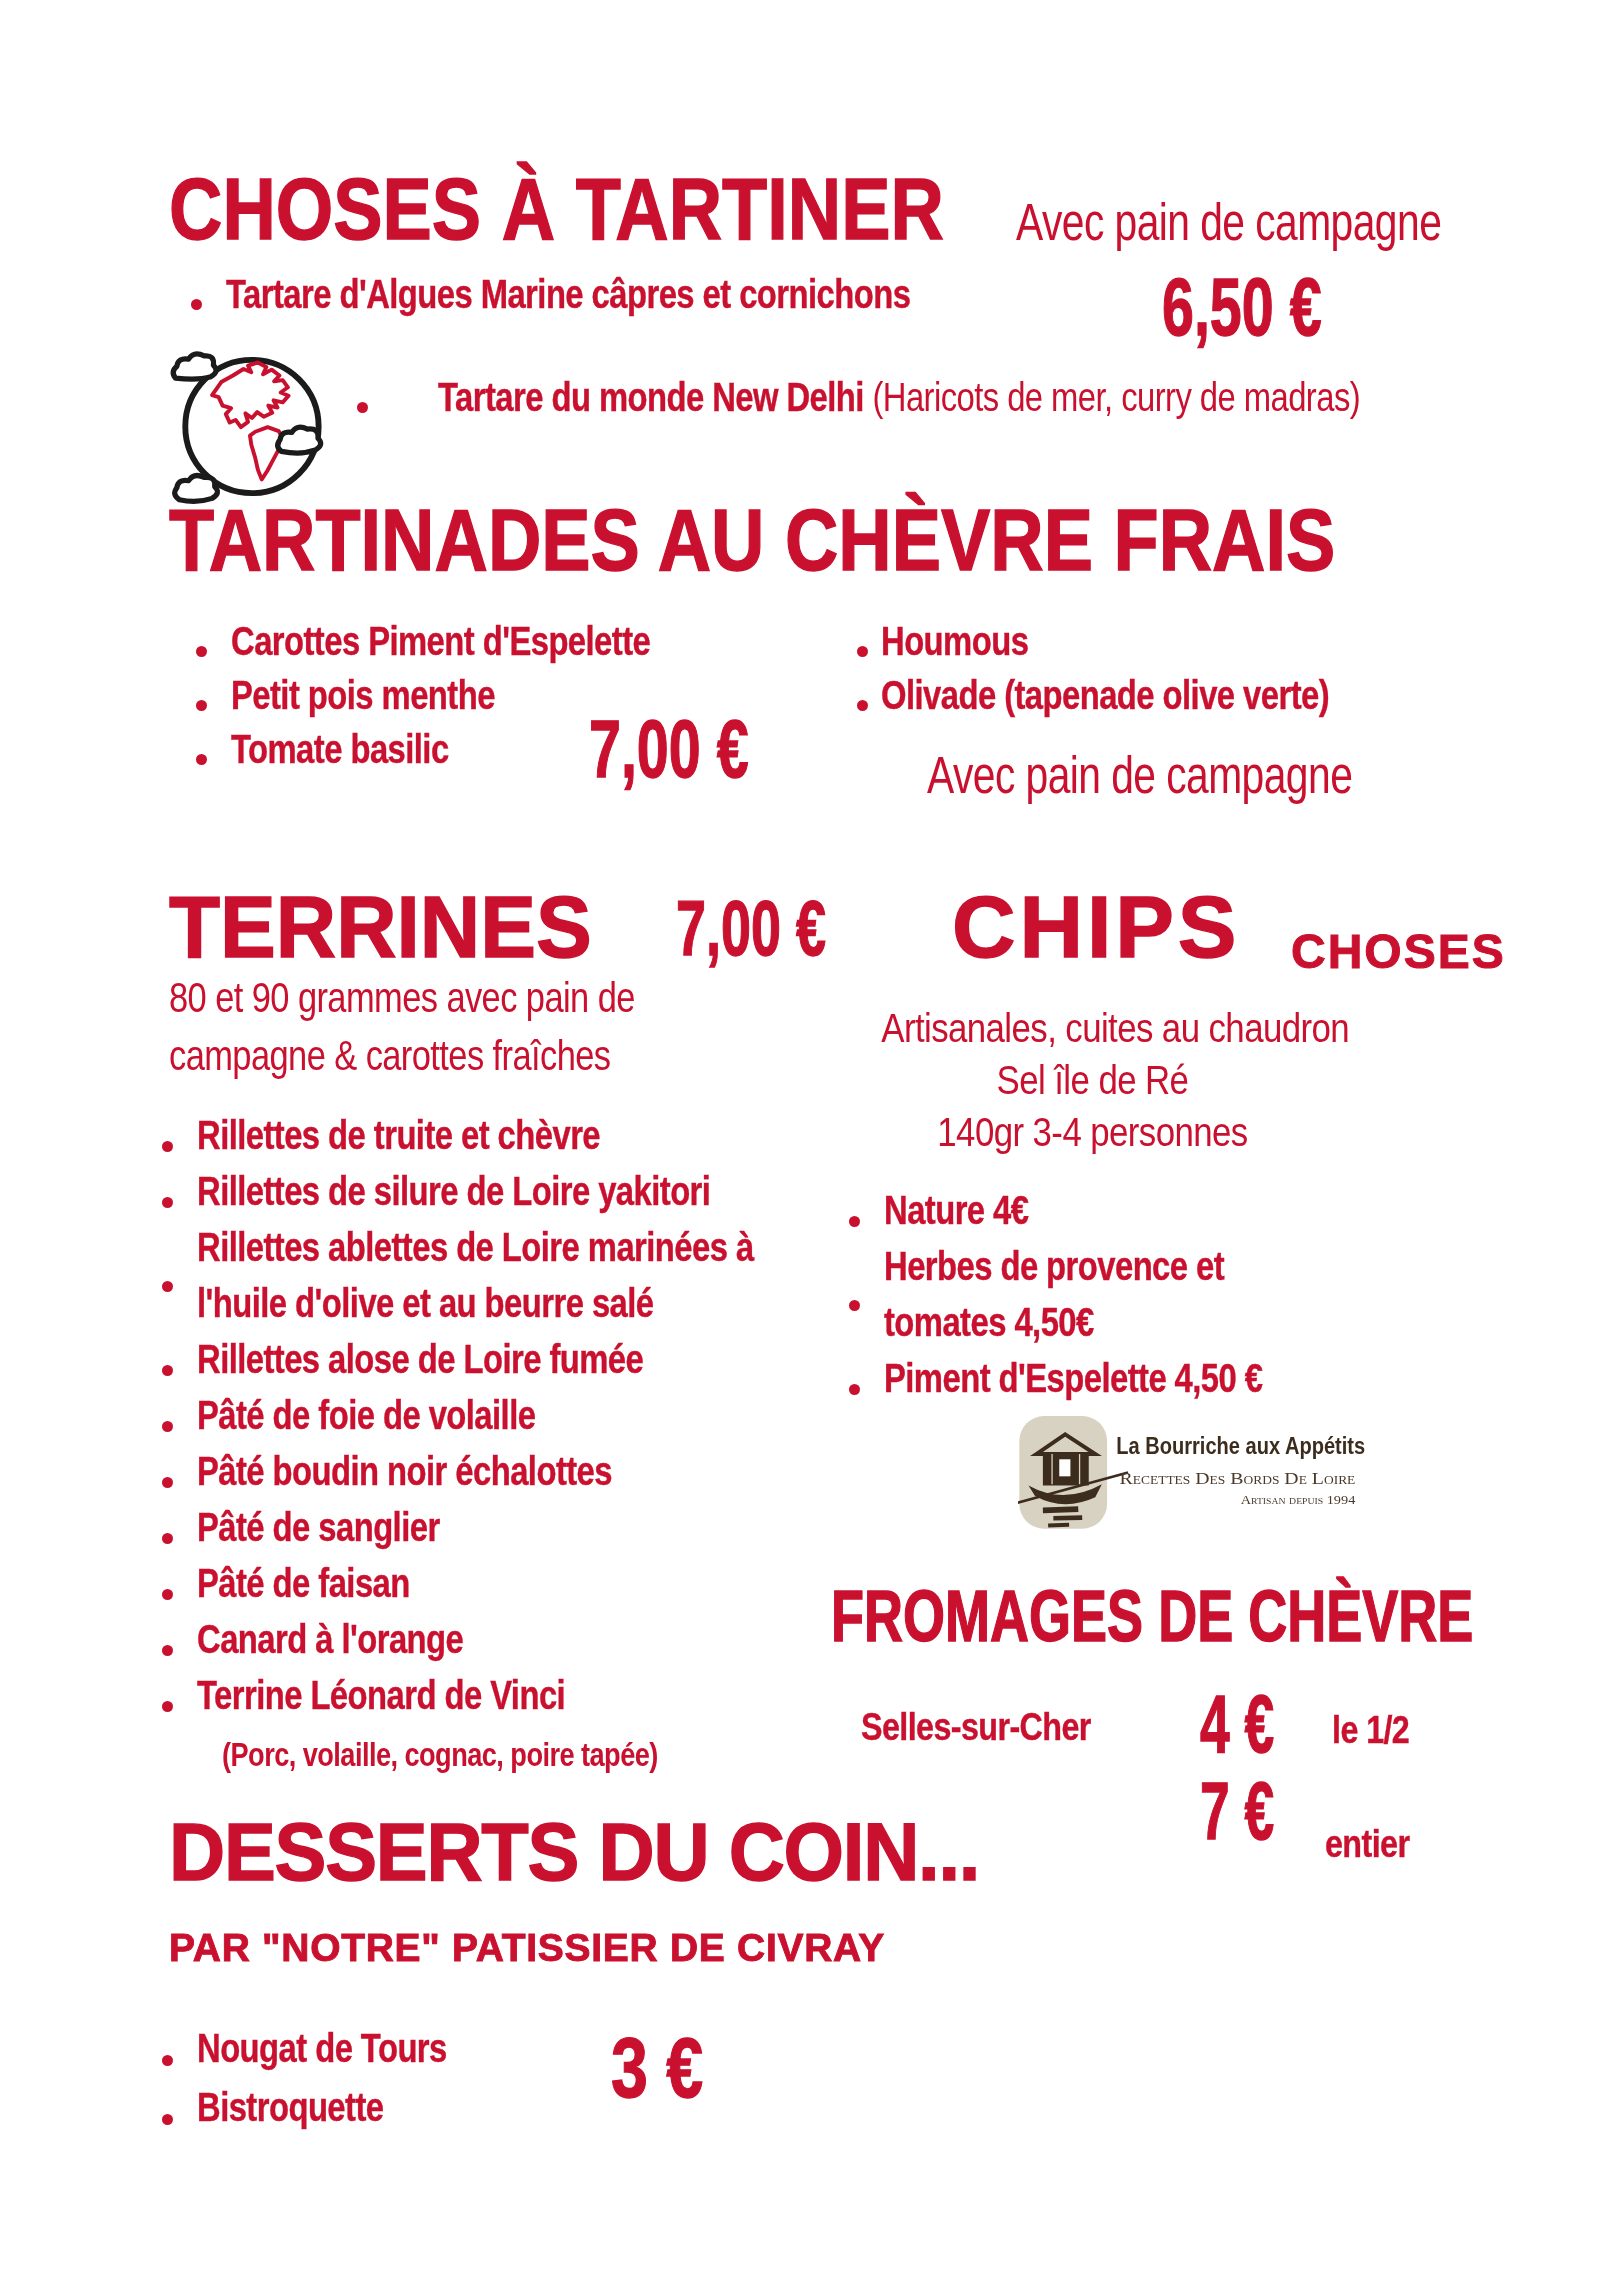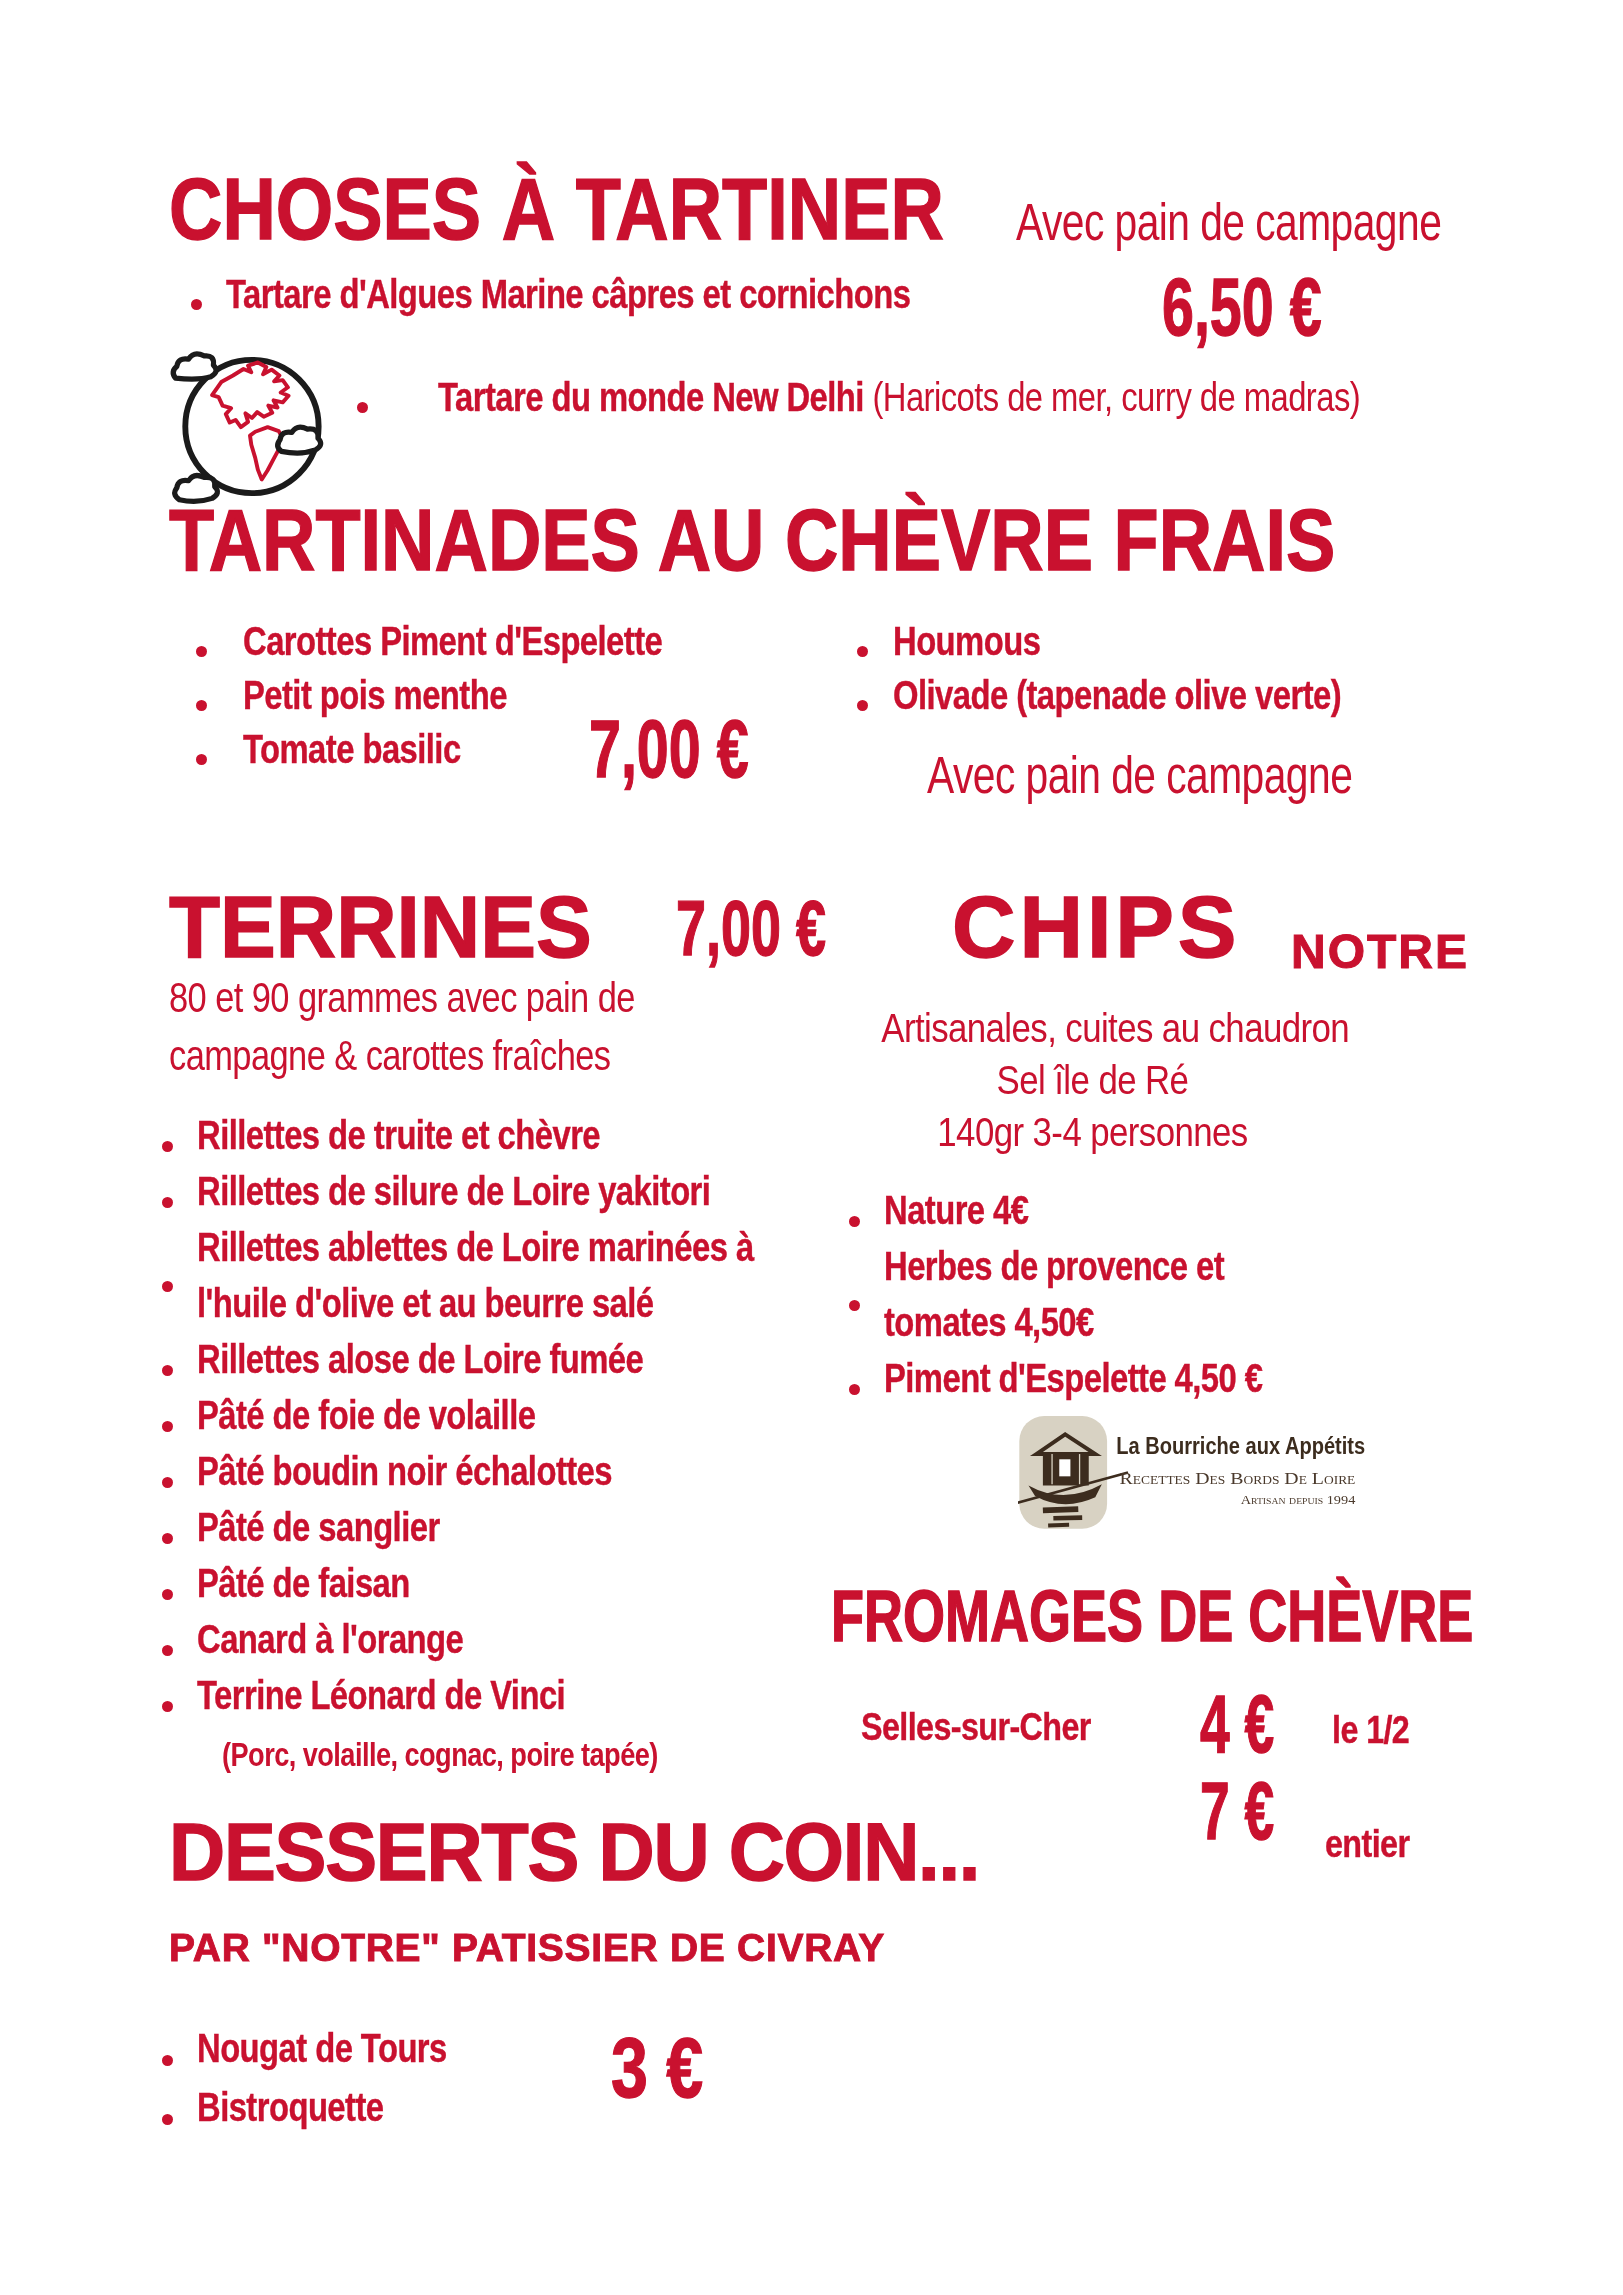--- a/index.html
+++ b/index.html
@@ -84,21 +84,21 @@
     font-weight:700;
     font-size:41px;
     letter-spacing:-0.7px;
     white-space:nowrap;
     -webkit-text-stroke:0.4px currentColor;
     transform:scaleX(.80);
     transform-origin:0 0;
     display:inline-block;
   }
   .itxt .rest{font-weight:400;-webkit-text-stroke:0;}
-  .lh82 .li{line-height:54px;gap:12px;}
+  .lh82 .li{line-height:54px;}
   .lh82 .dot{margin-top:21px;margin-right:23.6px;}
   .lh86 .li{line-height:56px;}
   .lh86 .dot{margin-top:22px;margin-right:23.6px;}
   .lh90 .li{line-height:59px;}
   .lh90 .dot{margin-top:23.6px;margin-right:23.6px;}
   .tightgap .dot{margin-right:13px;}
   .blk{display:block;}
 
   .detail{
     font-weight:700;
@@ -263,21 +263,21 @@
     <div class="li">
       <span class="dot"></span>
       <span class="itxt">Terrine Léonard de Vinci</span>
     </div>
   </div>
   <div class="pos" style="left:222px; top:1735px;">
     <span class="detail">(Porc, volaille, cognac, poire tapée)</span>
   </div>
 
   <div class="pos h1 f135" style="left:952px; top:883px; letter-spacing:3.9px;">CHIPS</div>
-  <div class="pos brand" style="left:1291px; top:924px;">NOTRE</div>
+  <div class="pos brand" style="left:1291px; top:924px;">CHOSES</div>
 
   <div class="pos chips-desc" style="left:844px; top:1002px;">
     <span class="blk">Artisanales, cuites au chaudron</span>
     <span class="blk">Sel île de Ré</span>
     <span class="blk">140gr 3-4 personnes</span>
   </div>
 
   <div class="pos lh86" style="left:849px; top:1166px;margin-top:16px;">
     <div class="li">
       <span class="dot"></span>

